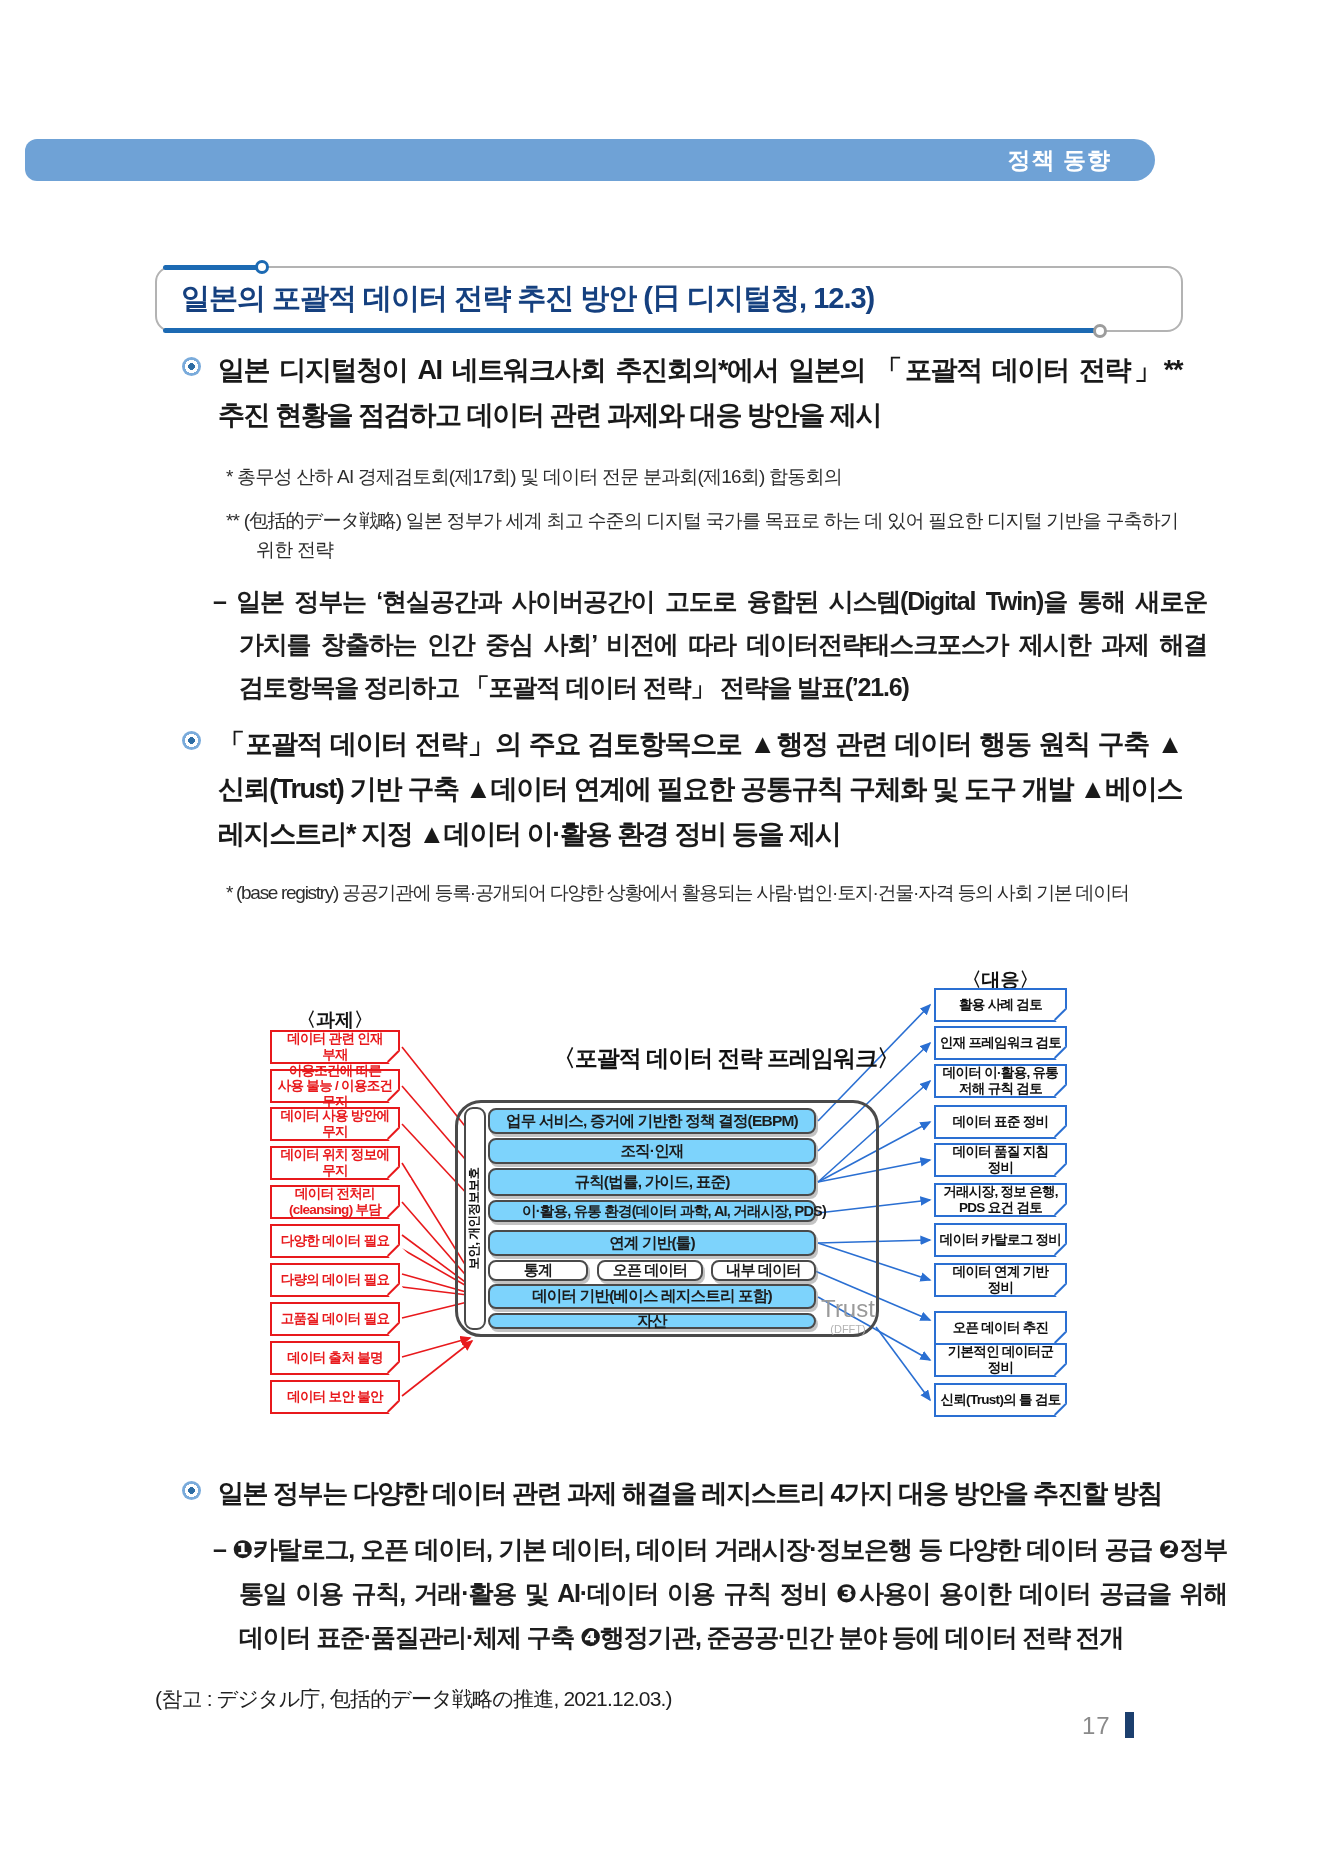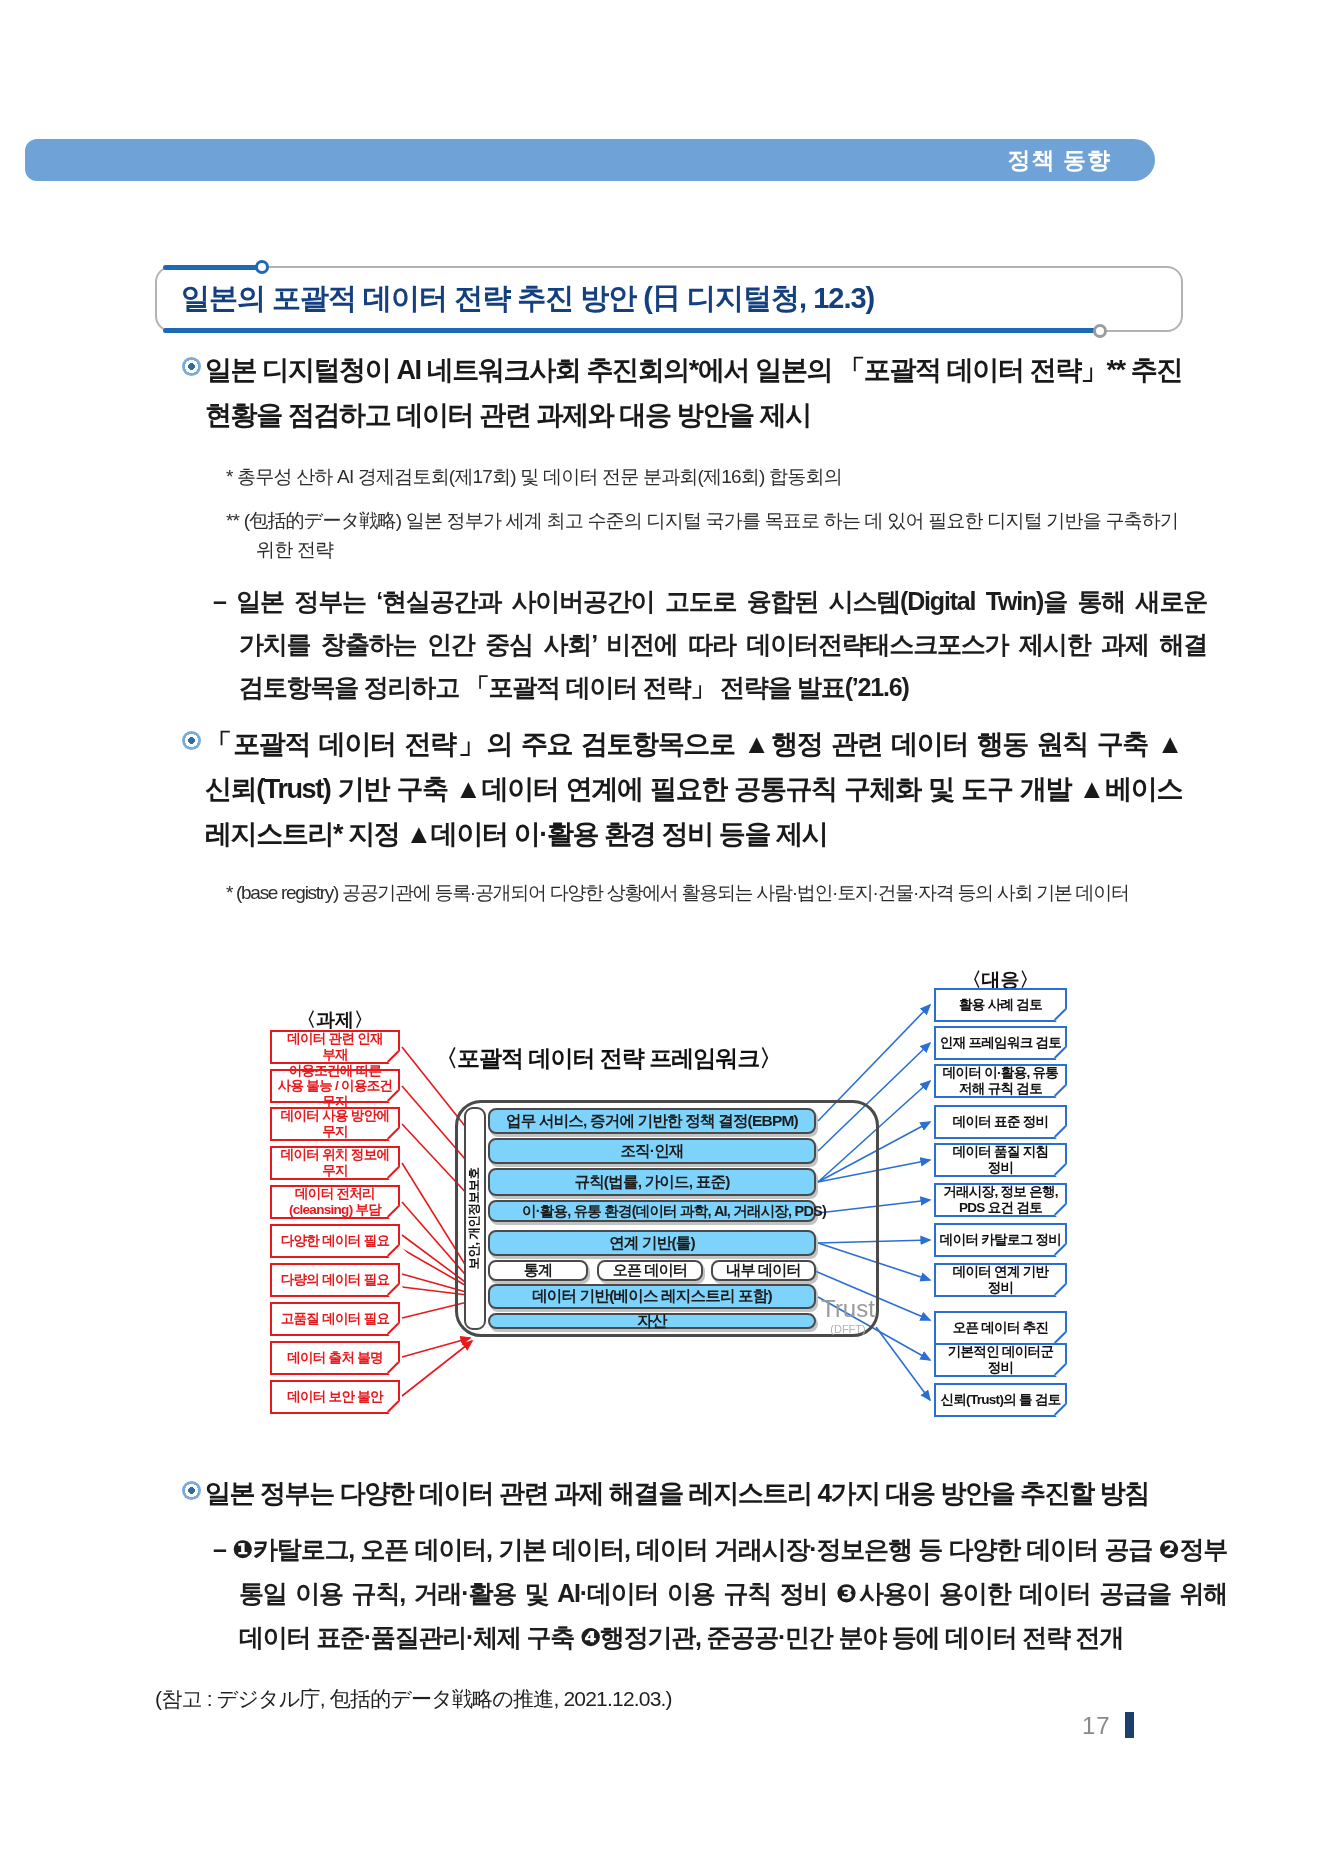--- a/index.html
+++ b/index.html
@@ -12,21 +12,21 @@
   
   .titlebox{position:absolute;left:155px;top:266px;width:1024px;height:62px;border:2px solid #b3b3b3;border-radius:16px;}
   .tline{position:absolute;height:5px;background:#1c6ab3;border-radius:3px;}
   .tline-top{left:6px;top:-3px;width:96px;}
   .tline-bottom{left:6px;bottom:-3px;width:934px;}
   .tdot{position:absolute;width:8px;height:8px;background:#fff;border:3px solid #1c6ab3;border-radius:50%;}
   .tdot-top{left:98px;top:-8px;}
   .tdot-bottom{left:936px;bottom:-8px;border-color:#9c9c9c;}
   .title{margin:0;padding:0 4px 0 24px;font-size:29px;line-height:60px;font-weight:bold;color:#15407f;letter-spacing:-1px;}
   
-  .bullet{position:absolute;display:flex;gap:4px;}
+  .bullet{position:absolute;display:flex;gap:17px;}
   .bmark{flex:0 0 19px;width:19px;height:19px;margin-top:9px;border-radius:50%;
          background:radial-gradient(circle,#2e6da4 0 3.5px,#ffffff 3.5px 6.5px,#7aabdb 6.5px);}
   .btext{font-size:27px;font-weight:bold;letter-spacing:-1.4px;line-height:1.66;text-align:justify;word-break:keep-all;color:#191919;}
   .fnote{position:absolute;font-size:19px;letter-spacing:-0.8px;line-height:1.55;color:#2d2d2d;word-break:keep-all;}
   .hang{text-indent:-30px;padding-left:30px;}
   .sub{position:absolute;font-size:25px;font-weight:bold;letter-spacing:-1.2px;line-height:1.72;text-align:justify;
        word-break:keep-all;color:#1d1d1d;text-indent:-26px;padding-left:26px;}
   
   .caption{position:absolute;left:0;top:921px;width:100%;text-align:center;color:#4a90d9;font-size:22px;font-weight:bold;letter-spacing:-0.5px;}
   .sq{display:inline-block;width:8px;height:8px;background:#4a90d9;margin:0 12px;}
@@ -35,21 +35,21 @@
   
   .diagram{position:absolute;left:0;top:965px;width:1332px;height:470px;}
   .diagram .colhead{position:absolute;text-align:center;font-size:19px;font-weight:bold;color:#111;}
   .chal,.resp{position:absolute;display:flex;align-items:center;justify-content:center;text-align:center;
               background:#fff;font-size:13.5px;font-weight:bold;line-height:1.15;letter-spacing:-0.7px;word-break:keep-all;padding:1px 3px;box-sizing:border-box;}
   .chal{left:270px;width:130px;height:34px;border:2px solid #e8191c;color:#e8191c;}
   .resp{left:934px;width:133px;height:34px;border:2px solid #2a6fd2;color:#111;}
   .chal::after,.resp::after{content:"";position:absolute;width:16px;height:16px;right:-9px;bottom:-9px;background:#fff;transform:rotate(-45deg);}
   .chal::after{border-top:2px solid #e8191c;}
   .resp::after{border-top:2px solid #2a6fd2;}
-  .fwtitle{position:absolute;left:435px;top:78px;width:464px;text-align:left;font-size:23px;font-weight:bold;letter-spacing:-1px;color:#111;}
+  .fwtitle{position:absolute;left:435px;top:78px;width:464px;text-align:right;font-size:23px;font-weight:bold;letter-spacing:-1px;color:#111;}
   .frame{position:absolute;left:455px;top:135px;width:424px;height:237px;border:3px solid #4a4a4a;border-radius:26px;box-sizing:border-box;}
   .vbar{position:absolute;left:464px;top:142px;width:22px;height:223px;border:2px solid #4a4a4a;border-radius:9px;
         background:#fff;display:flex;align-items:center;justify-content:center;box-sizing:border-box;}
   .vbar span{transform:rotate(-90deg);white-space:nowrap;font-size:12.5px;font-weight:bold;color:#111;letter-spacing:-0.5px;}
   .row{position:absolute;left:488px;width:328px;background:#7dd3fc;border:2px solid #4a4a4a;border-radius:8px;
        display:flex;align-items:center;justify-content:center;font-size:15.5px;font-weight:bold;letter-spacing:-0.8px;
        box-sizing:border-box;box-shadow:2px 3px 0 rgba(145,145,145,.55);white-space:nowrap;}
   .cell{position:absolute;background:#fff;border:2px solid #4a4a4a;border-radius:8px;display:flex;align-items:center;justify-content:center;
         font-size:15px;font-weight:bold;letter-spacing:-0.8px;box-sizing:border-box;box-shadow:2px 3px 0 rgba(145,145,145,.55);}
   .trust{position:absolute;left:816px;top:330px;width:64px;text-align:center;color:#9a9a9a;}

